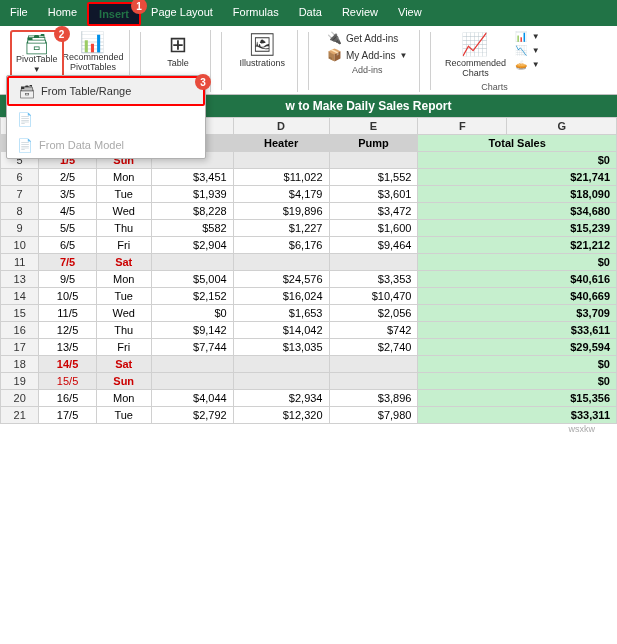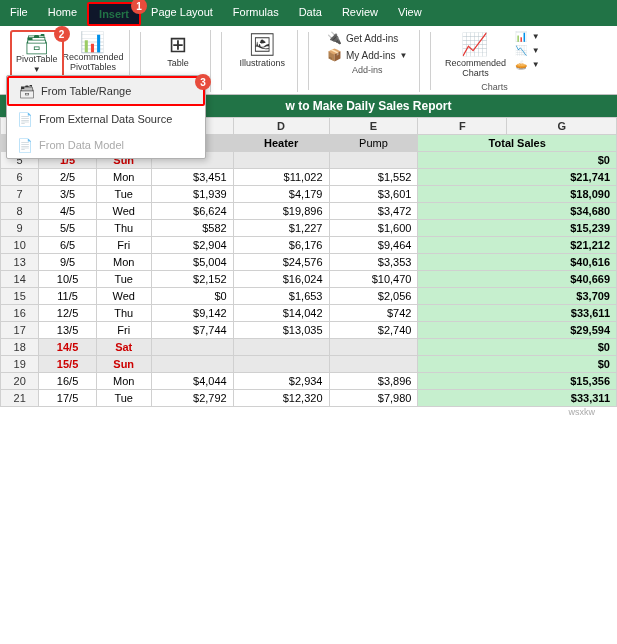--- a/index.html
+++ b/index.html
@@ -305,21 +305,20 @@
 </div>
 
 <div class="dropdown-menu">
   <div class="dropdown-item highlighted" style="position:relative;">
     <span class="dropdown-icon">🗃</span>
     <span>From Table/Range</span>
     <span class="badge" style="position:absolute;right:-8px;top:-4px;background:#e74c3c;">3</span>
   </div>
   <div class="dropdown-item">
     <span class="dropdown-icon">📄</span>
-    <span>From External Data Source</span>
   </div>
   <div class="dropdown-item disabled">
     <span class="dropdown-icon">📄</span>
     <span>From Data Model</span>
   </div>
 </div>
 
 <div class="title-bar">
   <span>w to Make Daily Sales Report</span>
 </div>
@@ -339,21 +338,21 @@
       </tr>
     </thead>
     <tbody id="sheet-body">
 
       <tr class="header-row">
         <td class="row-num">4</td>
         <td></td>
         <td></td>
         <td style="text-align:center;font-weight:bold;">AC</td>
         <td style="font-weight:bold;">Heater</td>
-        <td style="text-align:center;font-weight:normal;">Pump</td>
+        <td style="text-align:center;font-weight:bold;">Pump</td>
         <td colspan="2" style="text-align:center;font-weight:bold;background:#c6efce;">Total Sales</td>
       </tr>
     <tr class="gray-row">
     <td class="row-num">5</td>
     <td class="date-cell" style="color:#c00;font-weight:bold;">1/5</td>
     <td class="day-cell" style="color:#c00;font-weight:bold;">Sun</td>
     <td class="data-cell"></td>
     <td class="data-cell"></td>
     <td class="data-cell"></td>
     <td class="data-cell total-col" colspan="2">$0</td>
@@ -373,21 +372,21 @@
     <td class="day-cell" style="">Tue</td>
     <td class="data-cell">$1,939</td>
     <td class="data-cell">$4,179</td>
     <td class="data-cell">$3,601</td>
     <td class="data-cell total-col" colspan="2">$18,090</td>
   </tr>
         <tr>
     <td class="row-num">8</td>
     <td class="date-cell" style="">4/5</td>
     <td class="day-cell" style="">Wed</td>
-    <td class="data-cell">$6,624</td>
+    <td class="data-cell">$8,228</td>
     <td class="data-cell">$19,896</td>
     <td class="data-cell">$3,472</td>
     <td class="data-cell total-col" colspan="2">$34,680</td>
   </tr>
         <tr>
     <td class="row-num">9</td>
     <td class="date-cell" style="">5/5</td>
     <td class="day-cell" style="">Thu</td>
     <td class="data-cell">$582</td>
     <td class="data-cell">$1,227</td>
@@ -396,20 +395,29 @@
   </tr>
         <tr>
     <td class="row-num">10</td>
     <td class="date-cell" style="">6/5</td>
     <td class="day-cell" style="">Fri</td>
     <td class="data-cell">$2,904</td>
     <td class="data-cell">$6,176</td>
     <td class="data-cell">$9,464</td>
     <td class="data-cell total-col" colspan="2">$21,212</td>
   </tr>
+        <tr class="gray-row">
+    <td class="row-num">11</td>
+    <td class="date-cell" style="color:#c00;font-weight:bold;">7/5</td>
+    <td class="day-cell" style="color:#c00;font-weight:bold;">Sat</td>
+    <td class="data-cell"></td>
+    <td class="data-cell"></td>
+    <td class="data-cell"></td>
+    <td class="data-cell total-col" colspan="2">$0</td>
+  </tr>
         <tr>
     <td class="row-num">13</td>
     <td class="date-cell" style="">9/5</td>
     <td class="day-cell" style="">Mon</td>
     <td class="data-cell">$5,004</td>
     <td class="data-cell">$24,576</td>
     <td class="data-cell">$3,353</td>
     <td class="data-cell total-col" colspan="2">$40,616</td>
   </tr>
         <tr>
@@ -452,21 +460,21 @@
     <td class="row-num">18</td>
     <td class="date-cell" style="color:#c00;font-weight:bold;">14/5</td>
     <td class="day-cell" style="color:#c00;font-weight:bold;">Sat</td>
     <td class="data-cell"></td>
     <td class="data-cell"></td>
     <td class="data-cell"></td>
     <td class="data-cell total-col" colspan="2">$0</td>
   </tr>
         <tr class="gray-row">
     <td class="row-num">19</td>
-    <td class="date-cell" style="color:#c00;font-weight:bold;">15/5</td>
+    <td class="date-cell" style="color:#c00;font-weight:normal;">15/5</td>
     <td class="day-cell" style="color:#c00;font-weight:bold;">Sun</td>
     <td class="data-cell"></td>
     <td class="data-cell"></td>
     <td class="data-cell"></td>
     <td class="data-cell total-col" colspan="2">$0</td>
   </tr>
         <tr>
     <td class="row-num">20</td>
     <td class="date-cell" style="">16/5</td>
     <td class="day-cell" style="">Mon</td>

